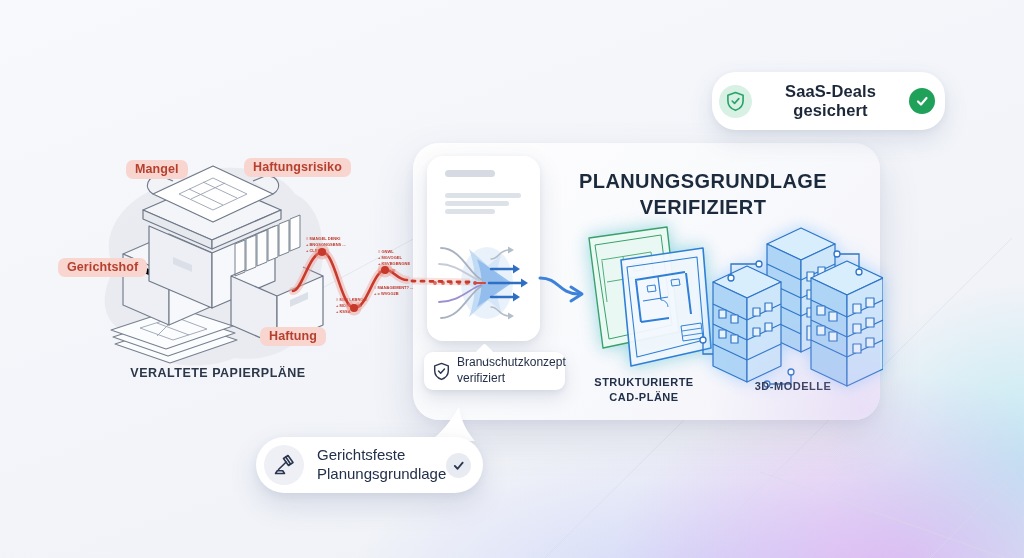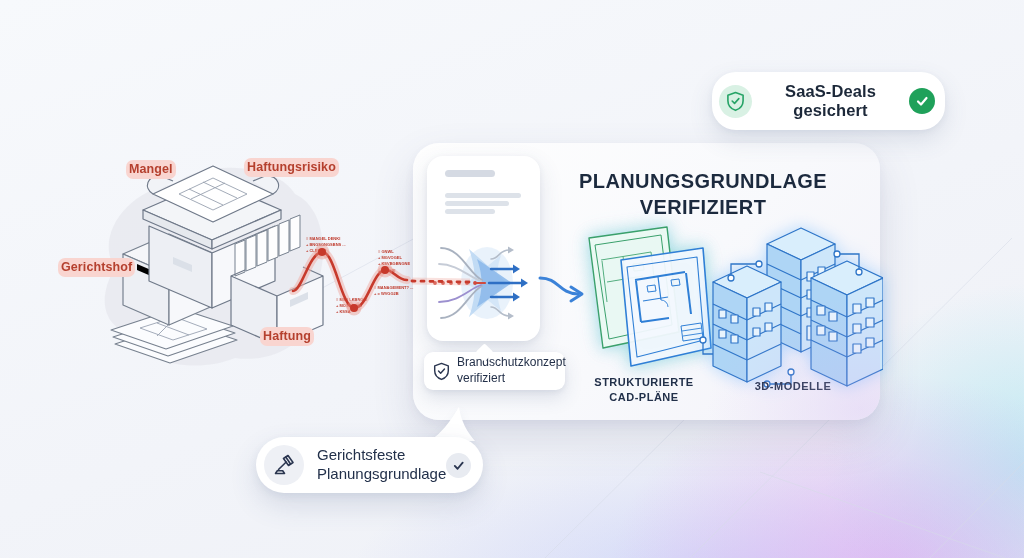--- a/index.html
+++ b/index.html
@@ -13,21 +13,21 @@
       linear-gradient(160deg,#f7f9fc 0%,#f2f4f9 55%,#eef0f6 100%);
   }
   svg{display:block}
   .abs{position:absolute}
   
   .bg-lines{left:0;top:0;width:1024px;height:558px;z-index:0;pointer-events:none}
   .bg-lines line{stroke:#d6dbe7;stroke-width:1;opacity:.55}
   
   .left-art{left:85px;top:148px;width:252px;height:242px;z-index:1}
   .risk-pill{position:absolute;z-index:2;background:#f9d5d0;color:#b5402e;font-size:12.5px;
-    font-weight:700;padding:2px 3px 3px;border-radius:7px;white-space:nowrap;letter-spacing:.1px}
+    font-weight:700;padding:2px 9px 3px;border-radius:7px;white-space:nowrap;letter-spacing:.1px}
   .left-caption{position:absolute;left:88px;top:366px;width:260px;text-align:center;z-index:2;
     font-size:12.5px;font-weight:700;letter-spacing:.5px;color:#2b3648}
   .anno{position:absolute;z-index:6;font-size:4px;line-height:1.55;font-weight:700;color:#bf3a2c;white-space:nowrap}
   
   .panel{left:413px;top:143px;width:467px;height:277px;z-index:3;border-radius:26px;
     background:linear-gradient(135deg,#fefefe 0%,#f8f9fc 55%,#f3f2f9 100%);
     box-shadow:0 18px 40px rgba(80,90,130,.16),0 4px 10px rgba(80,90,130,.06)}
   .panel::after{content:"";position:absolute;inset:0;border-radius:26px;pointer-events:none;
     background:radial-gradient(220px 160px at 96% 96%, rgba(205,175,240,.28), rgba(205,175,240,0) 70%)}
   .panel-title{position:absolute;left:140px;top:26px;width:300px;text-align:center;
@@ -137,20 +137,21 @@
       <polygon points="205,152 223,144 223,151 205,159" fill="#dbe0e8" stroke="none"></polygon>
       <line x1="146" y1="128" x2="160" y2="122"></line>
       <line x1="238" y1="128" x2="218" y2="119"></line>
     </g>
   </svg>
 
   <div class="risk-pill" style="left:126px;top:160px">Mangel</div>
   <div class="risk-pill" style="left:244px;top:158px">Haftungsrisiko</div>
   <div class="risk-pill" style="left:58px;top:258px">Gerichtshof</div>
   <div class="risk-pill" style="left:260px;top:327px">Haftung</div>
+  <div class="left-caption">VERALTETE PAPIERPLÄNE</div>
 
   <div class="anno" style="left:306px;top:236px">
     <div>≡ MANGEL DENKI</div>
       <div>+ BNGSGNGSBNS ...</div>
       <div>+ CLERGE</div>
   </div>
   <div class="anno" style="left:336px;top:297px">
     <div>≡ MSV LKBNGBI</div>
       <div>+ MOS -ASKE</div>
       <div>+ KSSA</div>

